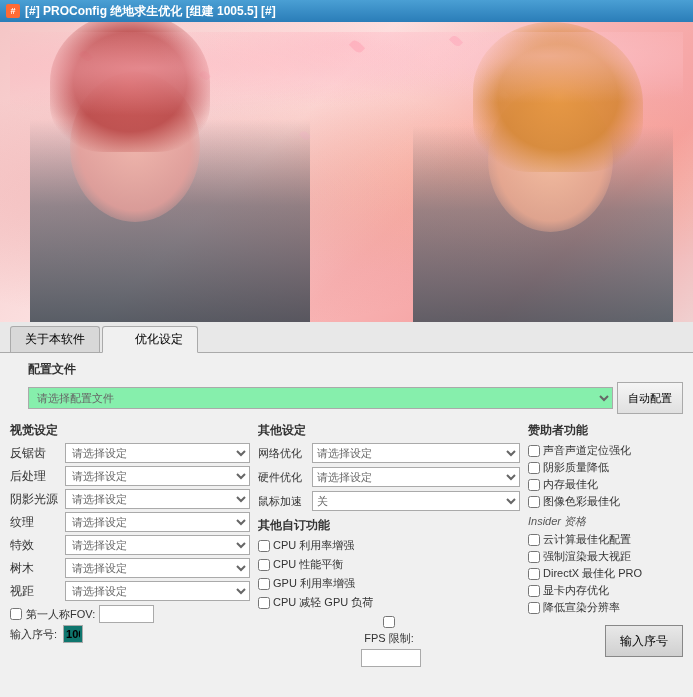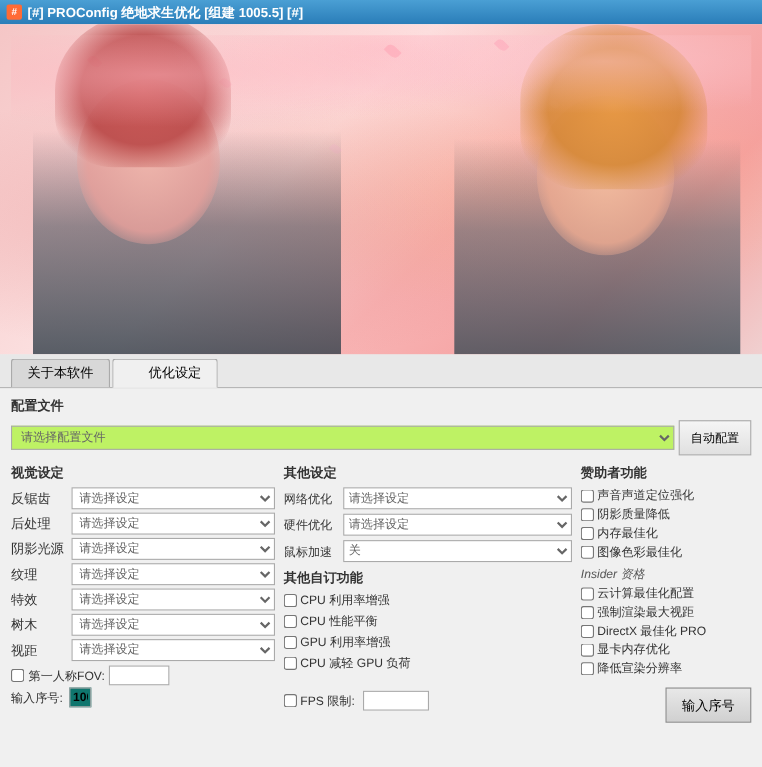--- a/index.html
+++ b/index.html
@@ -133,21 +133,21 @@
     .file-row {
       display: flex;
       align-items: center;
       margin-bottom: 8px;
       gap: 4px;
     }
     .file-select {
       flex: 1;
       height: 22px;
       border: 1px solid #aaa;
-      background: #bef264;
+      background: #86efac;
       font-size: 11px;
       padding: 0 4px;
       color: #666;
     }
     .btn {
       height: 32px;
       padding: 0 10px;
       border: 1px solid #aaa;
       background: linear-gradient(to bottom, #f5f5f5, #e0e0e0);
       font-size: 11px;
@@ -293,21 +293,21 @@
   <div style="position:absolute;top:10px;left:10px;right:10px;height:120px;background:radial-gradient(ellipse at 20% 30%, rgba(255,180,190,0.5) 0%, transparent 40%), radial-gradient(ellipse at 80% 20%, rgba(255,200,210,0.5) 0%, transparent 35%), radial-gradient(ellipse at 50% 10%, rgba(255,170,185,0.4) 0%, transparent 40%);"></div>
 </div>
 
 <div class="tabs">
   <div class="tab">关于本软件</div>
   <div class="tab active">优化设定</div>
 </div>
 
 <div class="content">
 
-  <div style="margin-bottom:6px;">
+  <div style="margin-bottom:6px;margin-left:18px;">
     <div class="section-label">配置文件</div>
     <div class="file-row">
       <select class="file-select">
         <option>请选择配置文件</option>
       </select>
       <button class="btn">自动配置</button>
     </div>
   </div>
 
   <div class="main-layout">
@@ -404,21 +404,21 @@
           </div>
           <div class="checkbox-row">
             <input type="checkbox" style="width: 12px; height: 12px; margin: 0px;">
             <span class="checkbox-label">GPU 利用率增强</span>
           </div>
           <div class="checkbox-row">
             <input type="checkbox" style="width: 12px; height: 12px; margin: 0px;">
             <span class="checkbox-label">CPU 减轻 GPU 负荷</span>
           </div>
         </div>
-        <div class="checkbox-row" style="margin-top:16px;">
+        <div class="checkbox-row" style="margin-top:4px;flex-direction:column;">
           <input type="checkbox" style="width: 12px; height: 12px; margin: 0px;">
           <span class="checkbox-label">FPS 限制:</span>
           <input type="text" class="inline-input" style="margin-left: 4px; width: 60px;" value="">
         </div>
       </div>
     </div>
 
     <div class="right-panel">
       <div class="section-title">赞助者功能</div>
 

